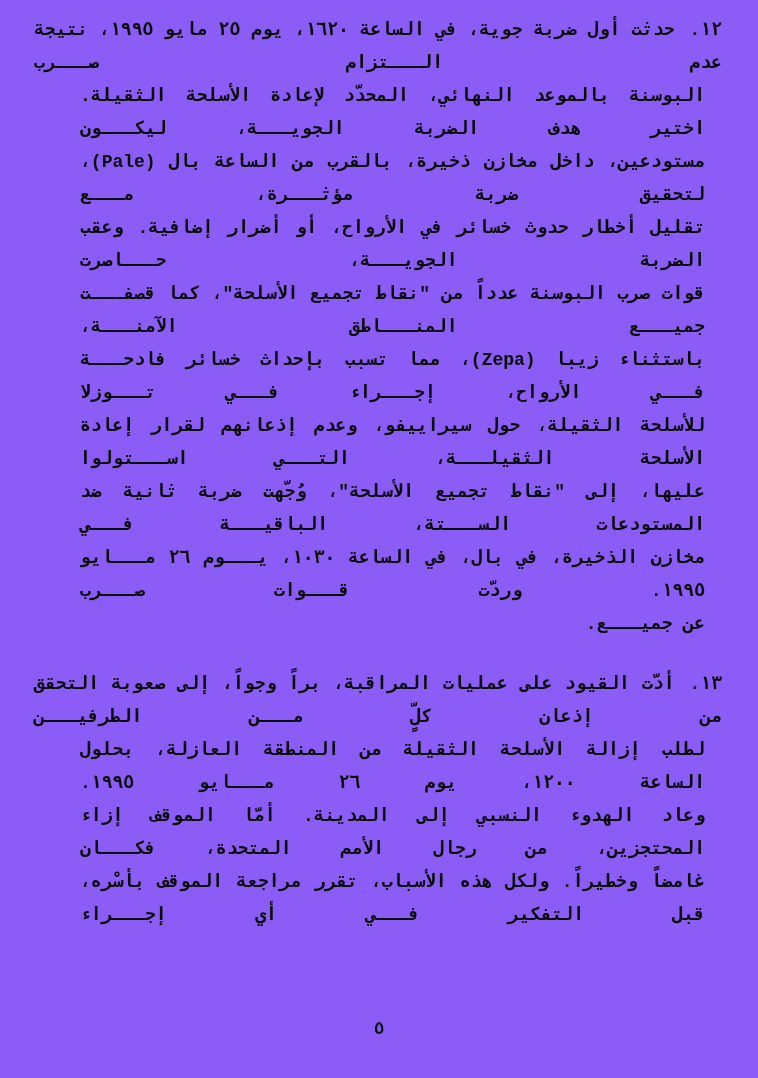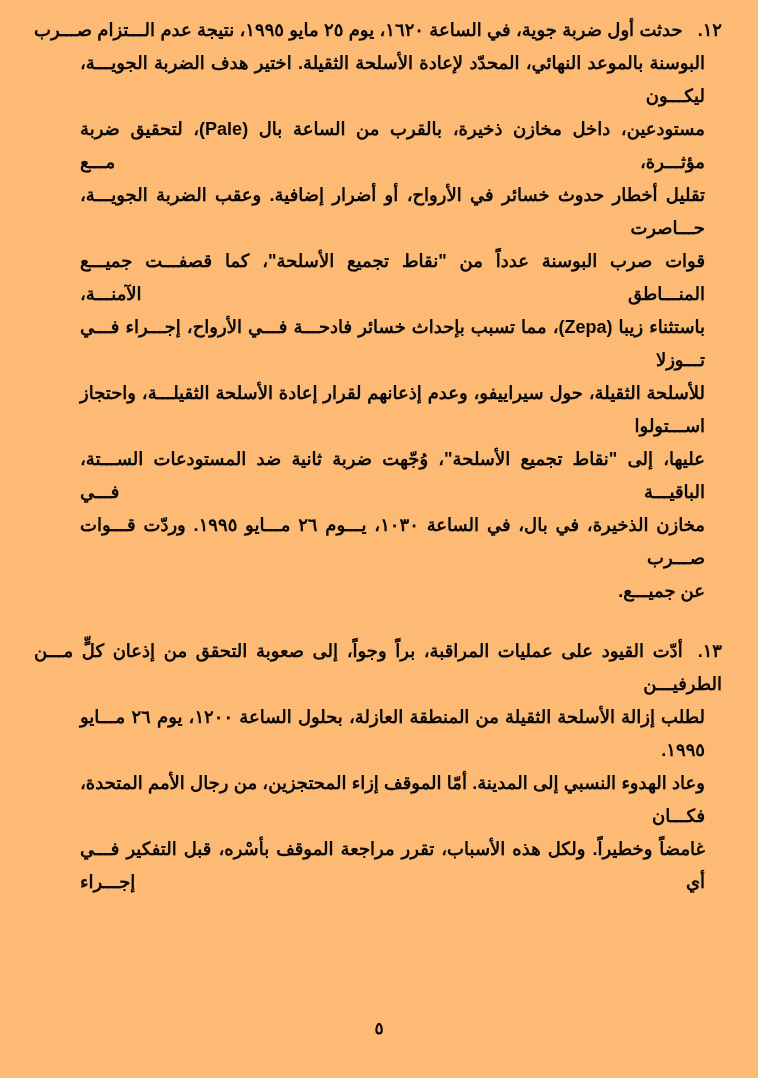--- a/index.html
+++ b/index.html
@@ -4,24 +4,24 @@
 <style>
   html, body {
     margin: 0;
     padding: 0;
     background: #ffffff;
   }
   .page {
     position: relative;
     width: 758px;
     height: 1078px;
-    background: #fdba74;
+    background: #8b5cf6;
     overflow: hidden;
     direction: rtl;
-    font-family: Liberation Sans, sans-serif;
+    font-family: Liberation Mono, monospace;
     color: #080808;
   }
   .content {
     position: absolute;
     top: 14px;
     right: 36px;
     left: 34px;
     direction: rtl;
   }
   .para {
@@ -66,21 +66,21 @@
 <div class="page">
   <div class="content">
 
     <div class="para">
       <div class="line first"><span class="num">١٢.</span><span>حدثت أول ضربة جوية، في الساعة ١٦٢٠، يوم ٢٥ مايو ١٩٩٥، نتيجة عدم الـــتزام صـــرب</span></div>
       <div class="line cont">البوسنة بالموعد النهائي، المحدّد لإعادة الأسلحة الثقيلة. اختير هدف الضربة الجويـــة، ليكـــون</div>
       <div class="line cont">مستودعين، داخل مخازن ذخيرة، بالقرب من الساعة بال (Pale)، لتحقيق ضربة مؤثـــرة، مـــع</div>
       <div class="line cont">تقليل أخطار حدوث خسائر في الأرواح، أو أضرار إضافية. وعقب الضربة الجويـــة، حـــاصرت</div>
       <div class="line cont">قوات صرب البوسنة عدداً من "نقاط تجميع الأسلحة"، كما قصفـــت جميـــع المنـــاطق الآمنـــة،</div>
       <div class="line cont">باستثناء زيبا (Zepa)، مما تسبب بإحداث خسائر فادحـــة فـــي الأرواح، إجـــراء فـــي تـــوزلا</div>
-      <div class="line cont">للأسلحة الثقيلة، حول سيراييفو، وعدم إذعانهم لقرار إعادة الأسلحة الثقيلـــة، واحتجاز اســـتولوا</div>
+      <div class="line cont">للأسلحة الثقيلة، حول سيراييفو، وعدم إذعانهم لقرار إعادة الأسلحة الثقيلـــة، التـــي اســـتولوا</div>
       <div class="line cont">عليها، إلى "نقاط تجميع الأسلحة"، وُجّهت ضربة ثانية ضد المستودعات الســـتة، الباقيـــة فـــي</div>
       <div class="line cont">مخازن الذخيرة، في بال، في الساعة ١٠٣٠، يـــوم ٢٦ مـــايو ١٩٩٥. وردّت قـــوات صـــرب</div>
       <div class="line cont end">عن جميـــع.</div>
     </div>
 
     <div class="para">
       <div class="line first"><span class="num">١٣.</span><span>أدّت القيود على عمليات المراقبة، براً وجواً، إلى صعوبة التحقق من إذعان كلٍّ مـــن الطرفيـــن</span></div>
       <div class="line cont">لطلب إزالة الأسلحة الثقيلة من المنطقة العازلة، بحلول الساعة ١٢٠٠، يوم ٢٦ مـــايو ١٩٩٥.</div>
       <div class="line cont">وعاد الهدوء النسبي إلى المدينة. أمّا الموقف إزاء المحتجزين، من رجال الأمم المتحدة، فكـــان</div>
       <div class="line cont">غامضاً وخطيراً. ولكل هذه الأسباب، تقرر مراجعة الموقف بأسْره، قبل التفكير فـــي أي إجـــراء</div>

